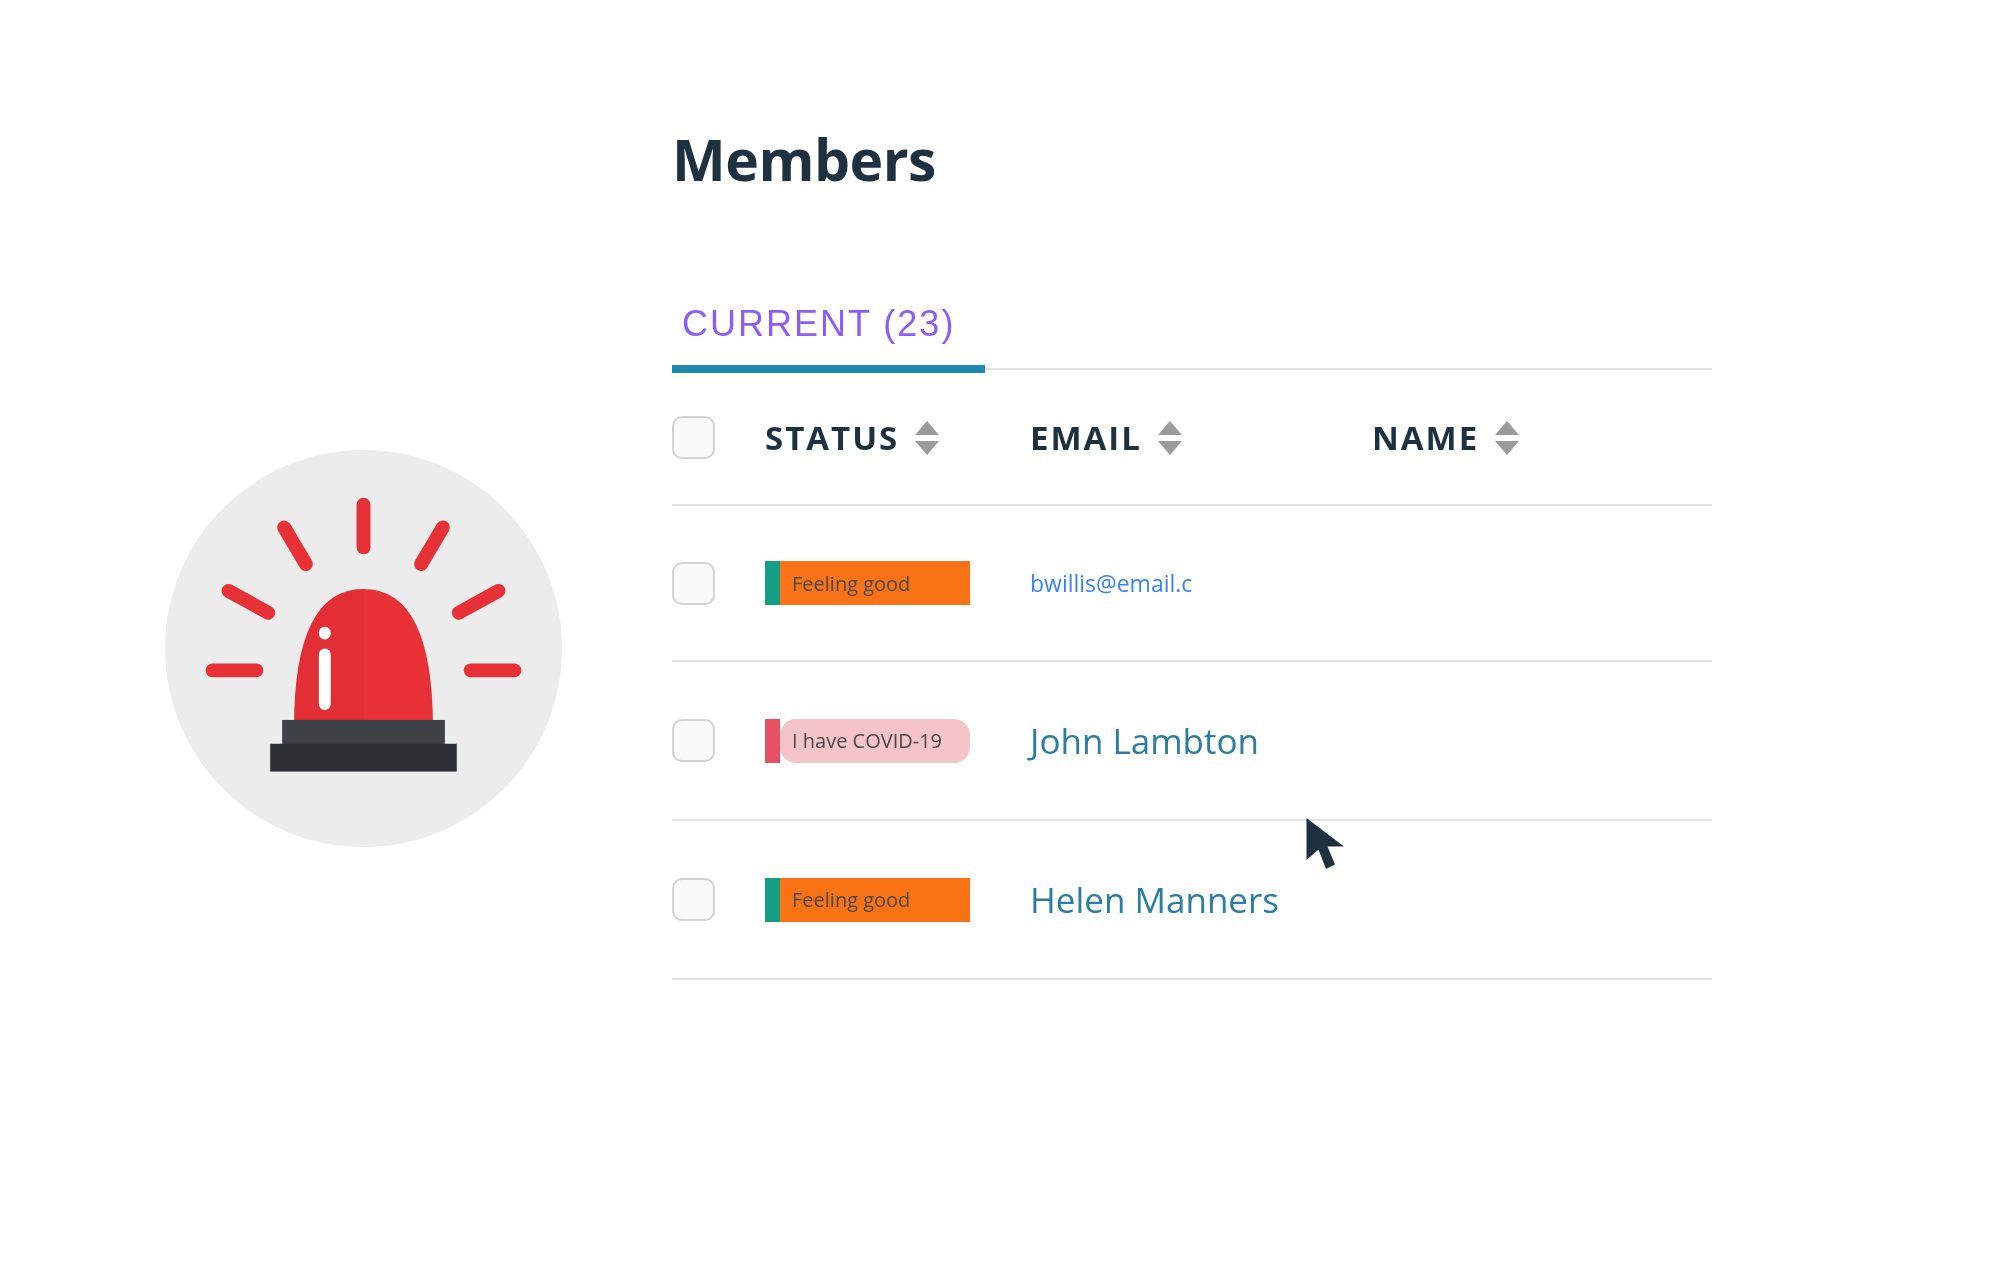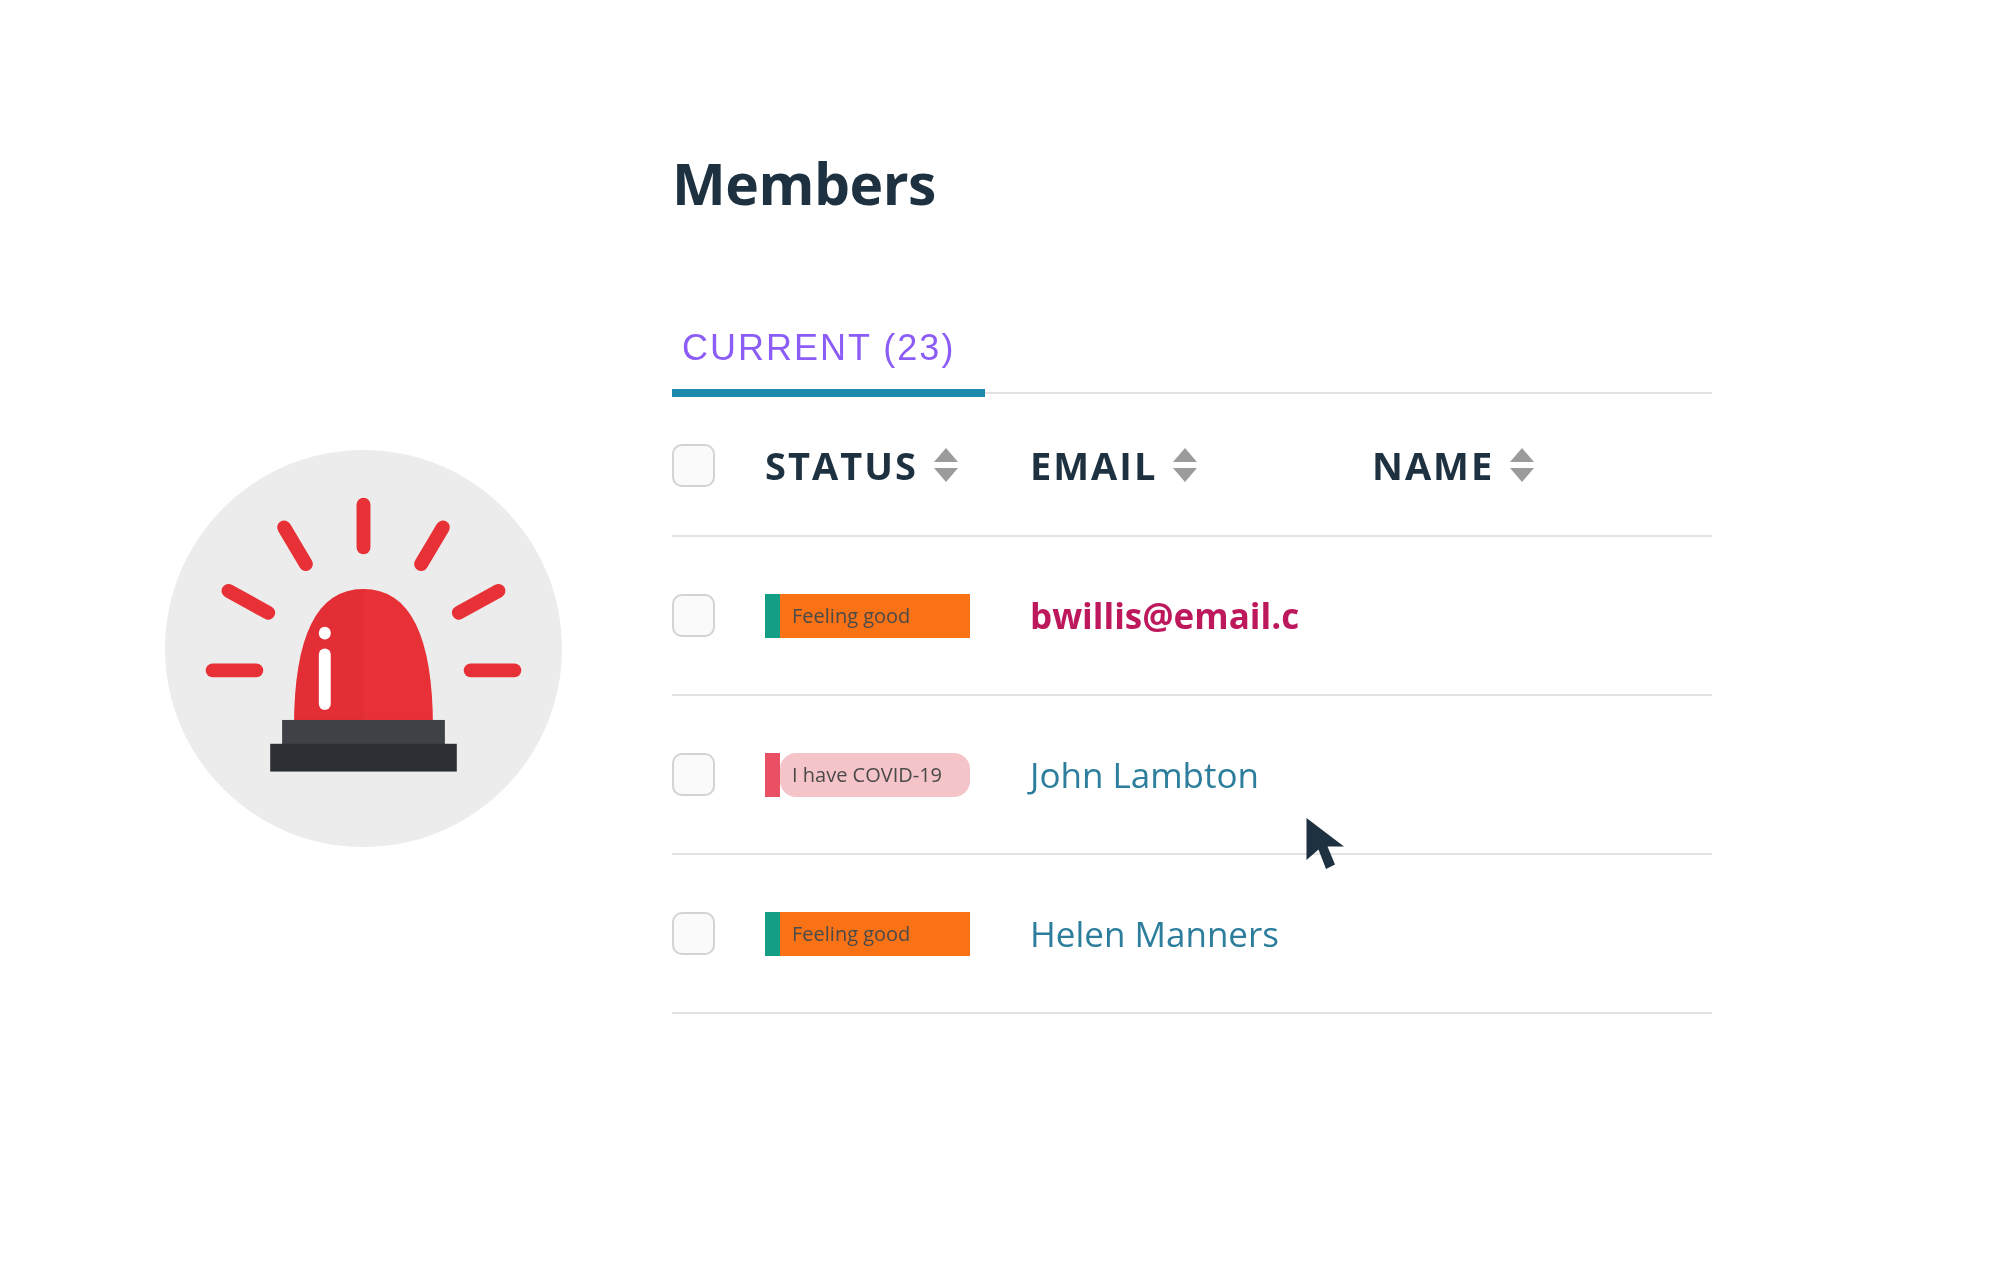--- a/index.html
+++ b/index.html
@@ -25,21 +25,20 @@
   .alarm-svg {
     display:block; width:100%; height:100%;
   }
 
   
   .content {
     position: absolute;
     left: 672px;
     top: 120px;
     width: 1040px;
-    margin-top: 24px;
   }
 
   .page-title {
     font-size: 57px;
     font-weight: 700;
     color:#1e3140;
     letter-spacing:-0.5px;
     margin-bottom: 95px;
   }
 
@@ -76,21 +75,21 @@
     width:43px; height:43px;
     border:2px solid #d3d3d3;
     border-radius:10px;
     background:#fafafa;
     flex:none;
     margin-right:50px;
     cursor:pointer;
   }
   .col-header {
     font-weight:700;
-    font-size:38px;
+    font-size:33px;
     letter-spacing:2px;
     color:#1e3140;
     display:flex;
     align-items:center;
     gap:16px;
     cursor:pointer;
   }
   .sort-icon {
     width:24px; height:34px;
     position:relative;
@@ -145,25 +144,24 @@
   .pill-bad  .lbl { background:#f4c4c9;border-radius:16px; }
 
   .status-wrap { width:265px; flex:none; }
   .name-cell {
     width:340px; flex:none;
     font-size:35px;
     color:#2c7e9c;
   }
   .email-cell {
     flex:1 1 auto;
-    font-size:35px;
-    color:#be185d;
+    font-size:23px;
+    color:#3b82f6;
     overflow:hidden;
     white-space:nowrap;
-    font-weight:bold;
   }
 
   
   .cursor-icon {
     position:absolute;
     left:1300px;
     top:815px;
     width:55px; height:60px;
   }
 </style>

